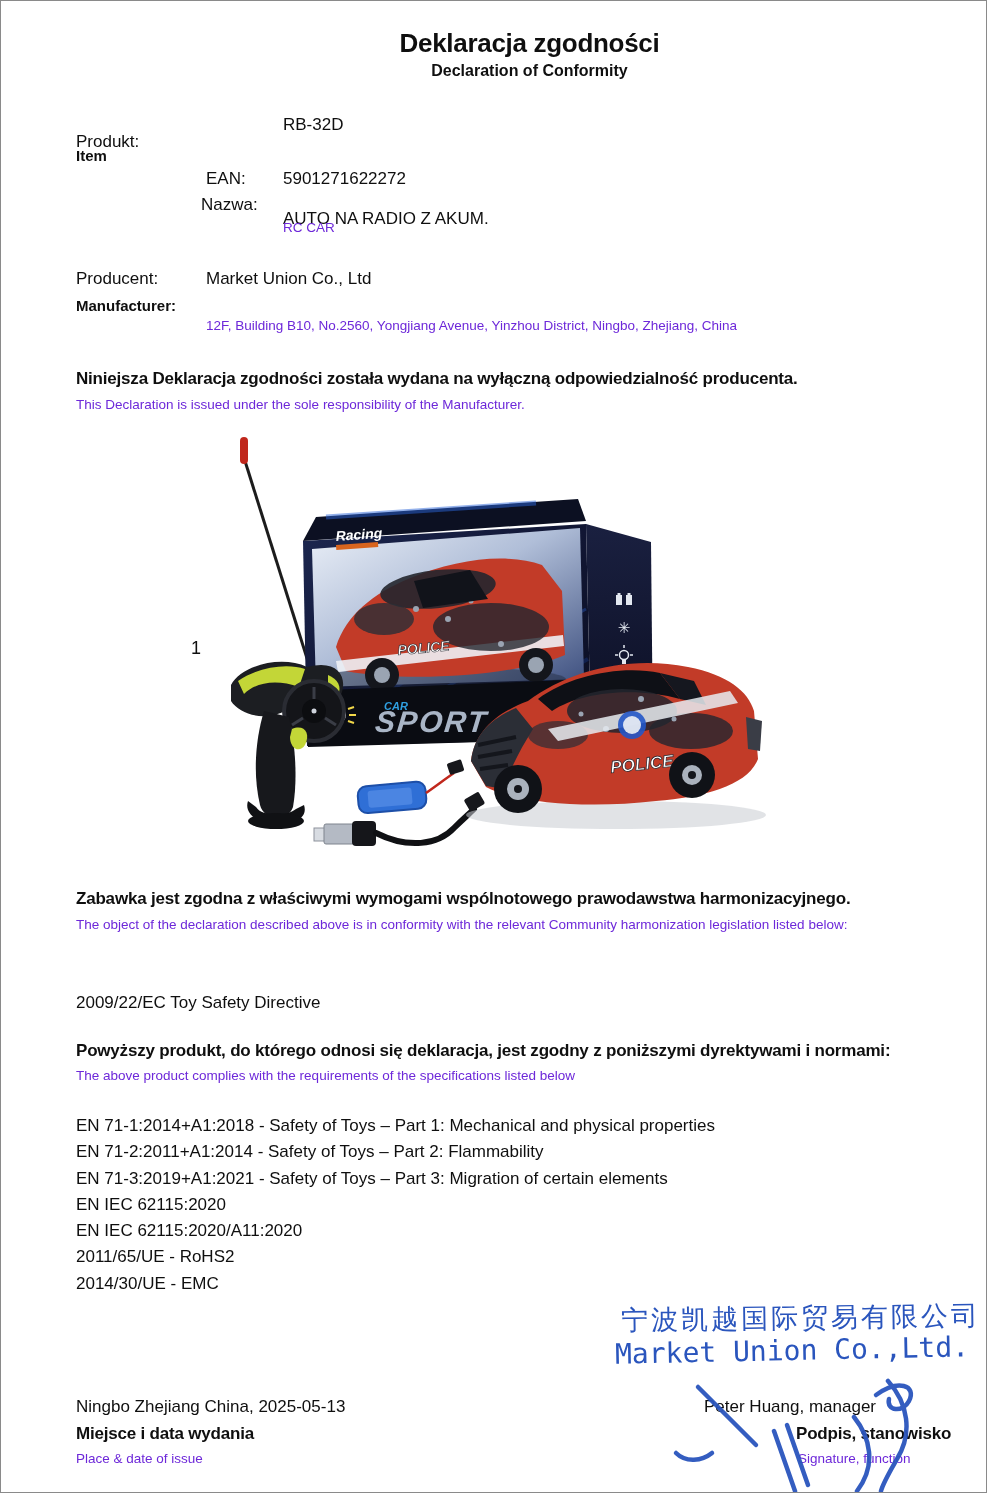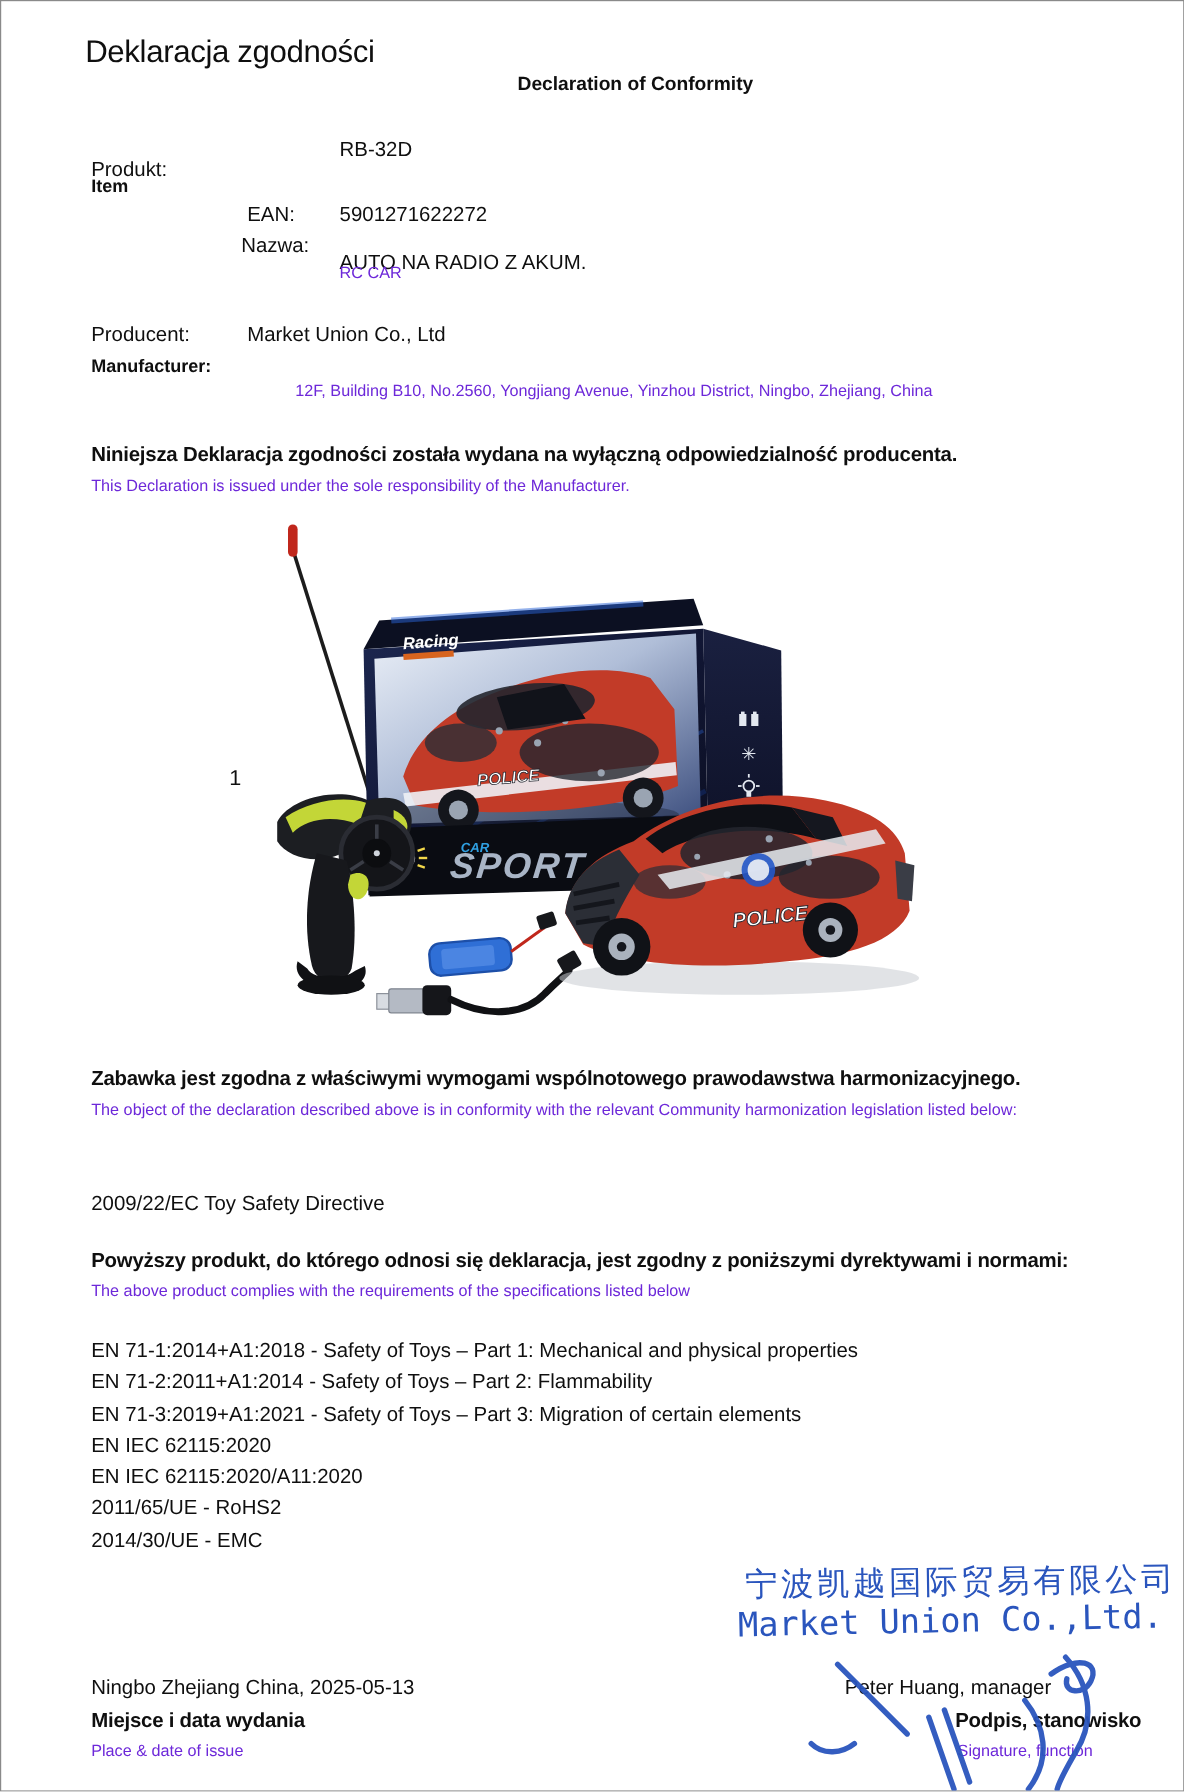--- a/index.html
+++ b/index.html
@@ -2,21 +2,21 @@
 <html><head>
 <meta charset="utf-8">
 <style>
   html,body{margin:0;padding:0;background:#e9e9e9;}
   .page{
     position:relative;width:987px;height:1493px;background:#ffffff;
     border:1px solid #8a8a8a;box-sizing:border-box;overflow:hidden;
     font-family:"Liberation Sans","DejaVu Sans",sans-serif;color:#0f0f0f;
   }
   .abs{position:absolute;white-space:nowrap;}
-  .h1{font-size:26px;font-weight:400;text-align:left;letter-spacing:-.3px;}
+  .h1{font-size:26px;font-weight:700;text-align:center;letter-spacing:-.3px;}
   .h2{font-size:16px;font-weight:700;text-align:center;}
   .t{font-size:17px;line-height:1.15;}
   .b{font-weight:700;letter-spacing:-.2px;}
   .sm{font-size:15px;font-weight:700;}
   .g{font-size:13.5px;color:#6d28d9;}
   .std{font-size:17px;line-height:26.3px;}
   .stamp-cn{
     font-size:27px;letter-spacing:3px;font-weight:400;
     transform:rotate(-.8deg);font-family:"DejaVu Sans",sans-serif;
   }
@@ -40,21 +40,21 @@
   <div class="abs sm" style="left:75px;top:146px;">Item</div>
   <div class="abs t" style="left:205px;top:168px;">EAN:</div>
   <div class="abs t" style="left:282px;top:168px;">5901271622272</div>
   <div class="abs t" style="left:200px;top:194px;">Nazwa:</div>
   <div class="abs t" style="left:282px;top:208px;">AUTO NA RADIO Z AKUM.</div>
   <div class="abs g" style="left:282px;top:219px;">RC CAR</div>
 
   <div class="abs t" style="left:75px;top:268px;">Producent:</div>
   <div class="abs t" style="left:205px;top:268px;">Market Union Co., Ltd</div>
   <div class="abs sm" style="left:75px;top:296px;">Manufacturer:</div>
-  <div class="abs g" style="left:205px;top:317px;margin-left:40px;">12F, Building B10, No.2560, Yongjiang Avenue, Yinzhou District, Ningbo, Zhejiang, China</div>
+  <div class="abs g" style="left:205px;top:317px;">12F, Building B10, No.2560, Yongjiang Avenue, Yinzhou District, Ningbo, Zhejiang, China</div>
 
   <div class="abs t b" style="left:75px;top:368px;">Niniejsza Deklaracja zgodności została wydana na wyłączną odpowiedzialność producenta.</div>
   <div class="abs g" style="left:75px;top:396px;text-align:right;">This Declaration is issued under the sole responsibility of the Manufacturer.</div>
 
   <div class="abs fig" style="left:190px;top:637px;">1</div>
 
   <svg class="abs" style="left:185px;top:428px;" width="600" height="450" viewBox="0 0 600 450">
     <defs>
       <linearGradient id="gBox" x1="0" y1="0" x2="1" y2="1">
         <stop offset="0" stop-color="#1c2750"></stop>

